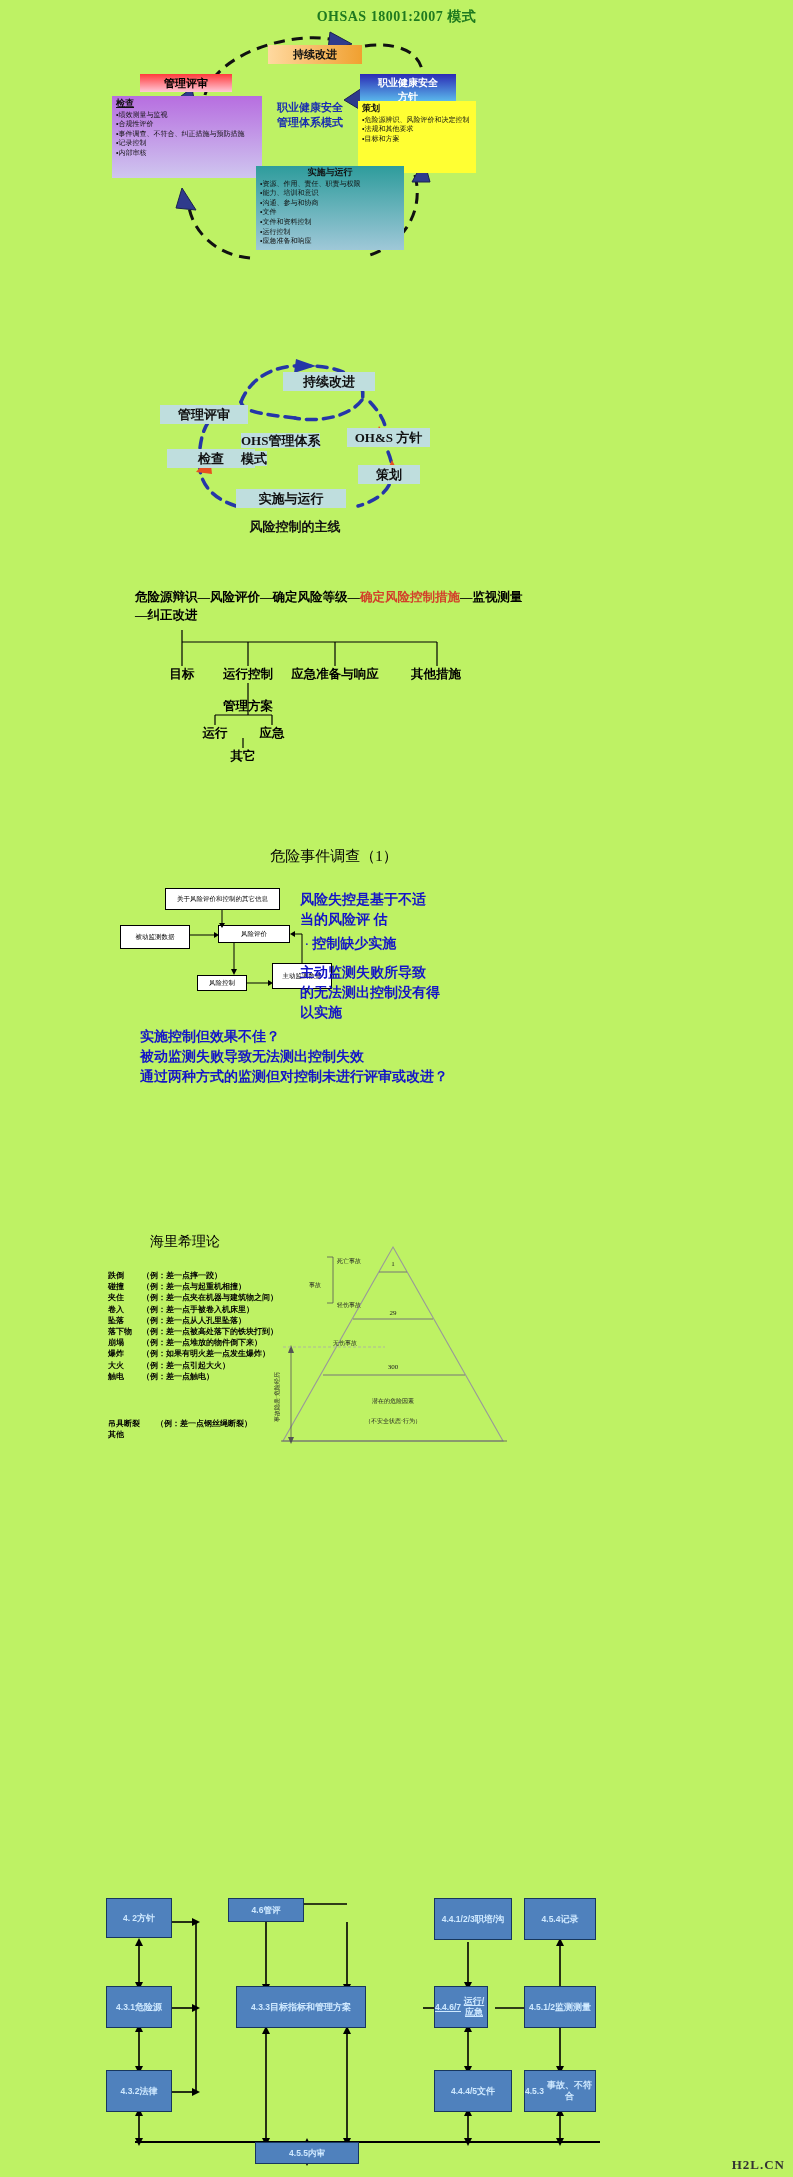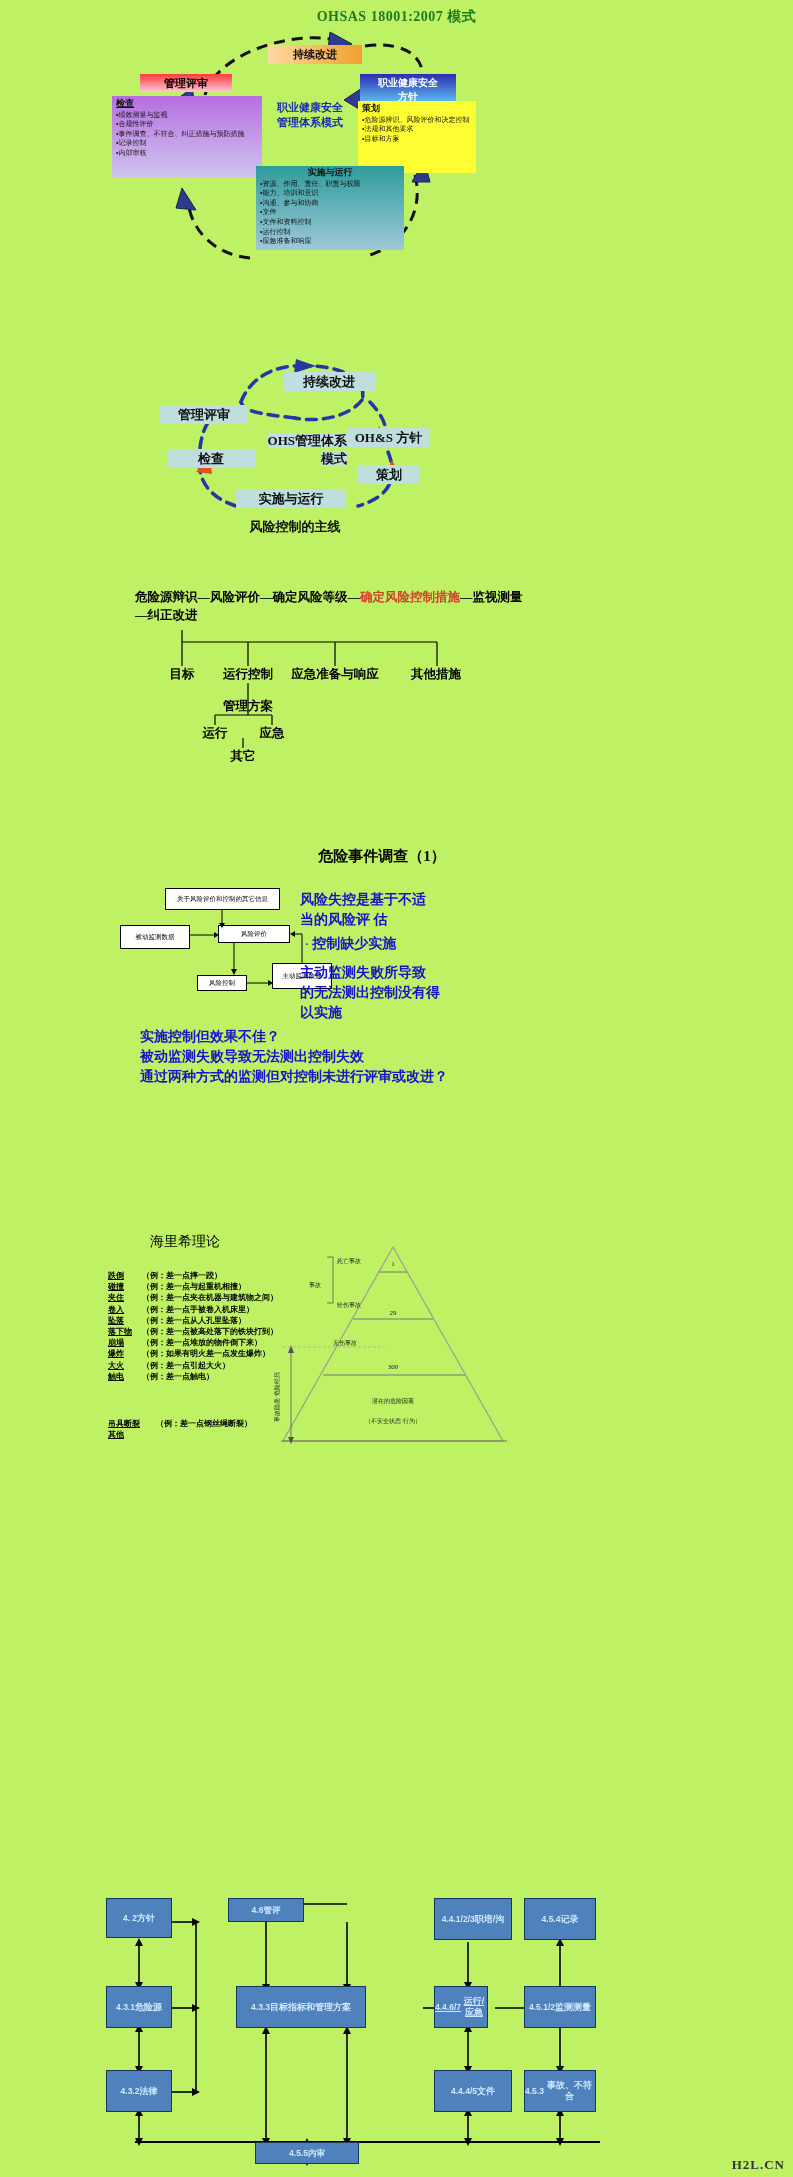--- a/index.html
+++ b/index.html
@@ -69,21 +69,21 @@
     font-family:"Liberation Serif","DejaVu Serif",serif;
     font-weight:bold;font-size:13px;text-align:center;line-height:19px;height:19px;
   }
   #s2-improve{left:283px;top:42px;width:92px;}
   #s2-review{left:160px;top:75px;width:88px;}
   #s2-policy{left:347px;top:98px;width:83px;}
   #s2-check{left:167px;top:119px;width:88px;}
   #s2-plan{left:358px;top:135px;width:62px;}
   #s2-impl{left:236px;top:159px;width:110px;}
   #s2-center{
-    position:absolute;left:241px;top:102px;width:106px;text-align:right;
+    position:absolute;left:241px;top:102px;width:106px;text-align:left;
     font-family:"Liberation Serif","DejaVu Serif",serif;
     font-weight:bold;font-size:13px;color:#111;line-height:18px;
   }
   #s2-center span{background:#bfdede;}
   #s2-caption{
     position:absolute;left:225px;top:188px;width:140px;text-align:center;
     font-family:"Liberation Serif","DejaVu Serif",serif;
     font-weight:bold;font-size:13px;color:#111;
   }
 
@@ -98,21 +98,21 @@
   .treenode{
     position:absolute;font-family:"Liberation Serif","DejaVu Serif",serif;
     font-weight:bold;font-size:12.5px;color:#000;text-align:center;white-space:nowrap;
   }
 
   
   #sec4{position:absolute;left:0;top:835px;width:793px;height:430px;}
   #s4-title{
     position:absolute;left:0;top:12px;width:668px;text-align:center;
     font-family:"Liberation Serif","DejaVu Serif",serif;
-    font-weight:bold;font-size:15px;color:#000;padding-left:48px;
+    font-weight:normal;font-size:15px;color:#000;
   }
   .fbox{
     position:absolute;box-sizing:border-box;border:1px solid #000;background:#fff;
     font-size:6.5px;color:#000;text-align:center;line-height:8.5px;
     display:flex;align-items:center;justify-content:center;padding:1px;
   }
   .bluetxt{
     position:absolute;color:#1414c8;font-weight:bold;
     font-family:"Liberation Serif","DejaVu Serif",serif;
   }
@@ -123,21 +123,21 @@
     position:absolute;left:150px;top:33px;
     font-family:"Liberation Serif","DejaVu Serif",serif;
     font-weight:normal;font-size:14px;color:#000;
   }
   #s5-list{
     position:absolute;left:108px;top:70px;width:200px;
     font-family:"Liberation Serif","DejaVu Serif",serif;
     font-weight:bold;font-size:8px;line-height:11.2px;color:#000;
   }
   #s5-list .row{white-space:normal;}
-  #s5-list .k{display:inline-block;min-width:34px;text-decoration:underline;}
+  #s5-list .k{display:inline-block;min-width:34px;}
 
   
   #sec6{position:absolute;left:0;top:1880px;width:793px;height:290px;}
   .bbox{
     position:absolute;box-sizing:border-box;
     background:#4f81bd;border:1px solid #17375e;
     color:#cfe9ff;font-weight:bold;font-size:9px;line-height:11px;
     display:flex;flex-direction:row;align-items:center;justify-content:center;
     text-align:center;
   }

